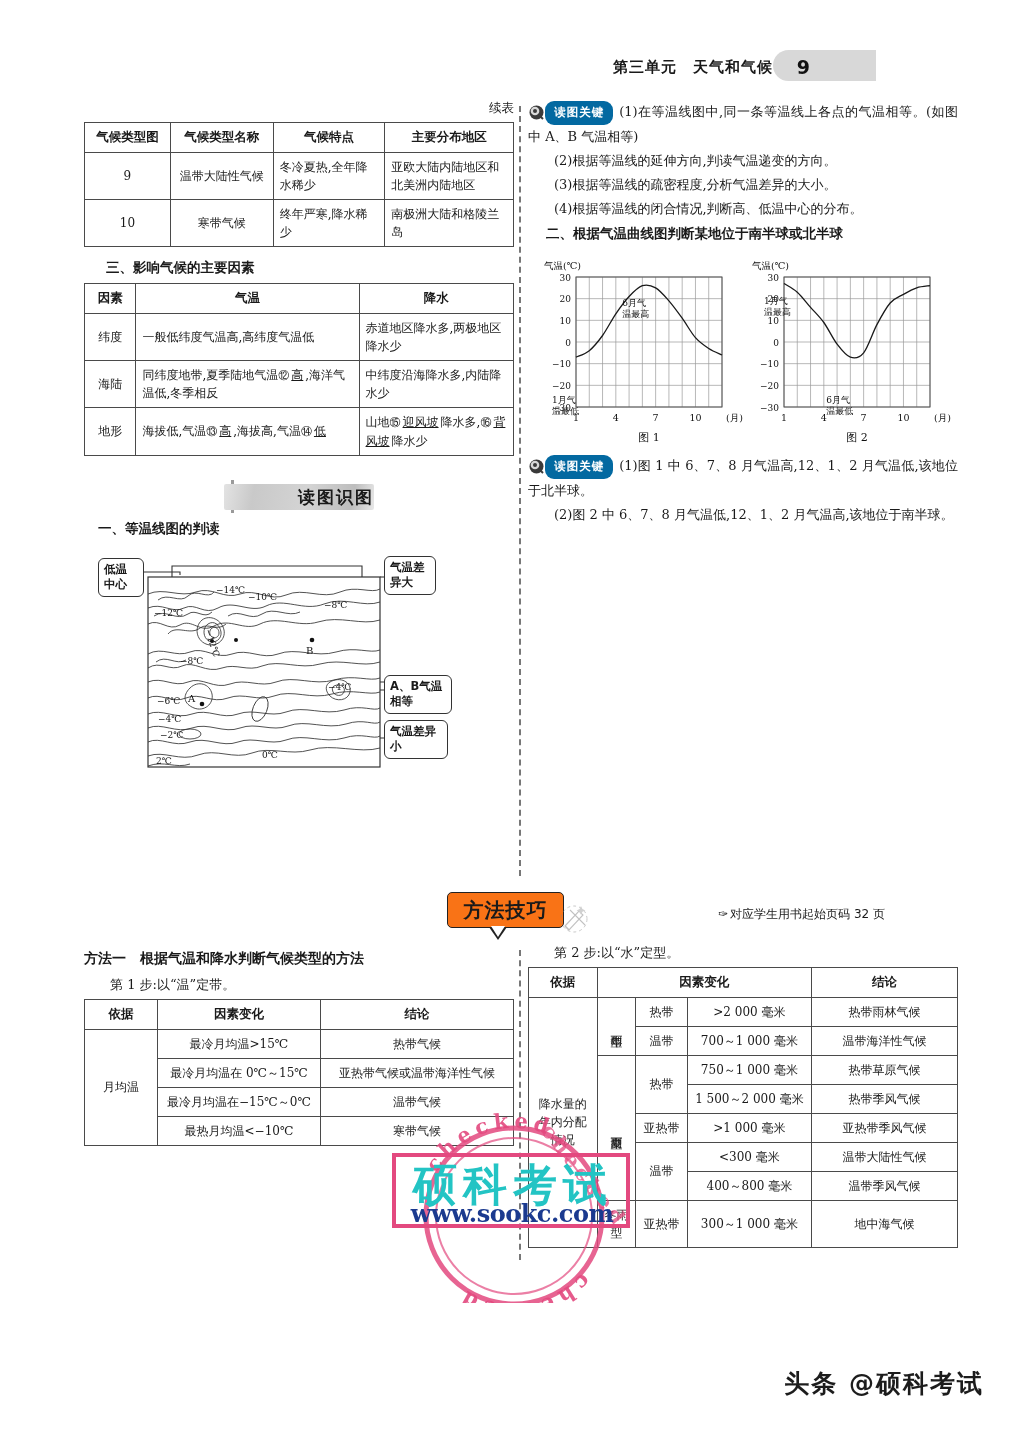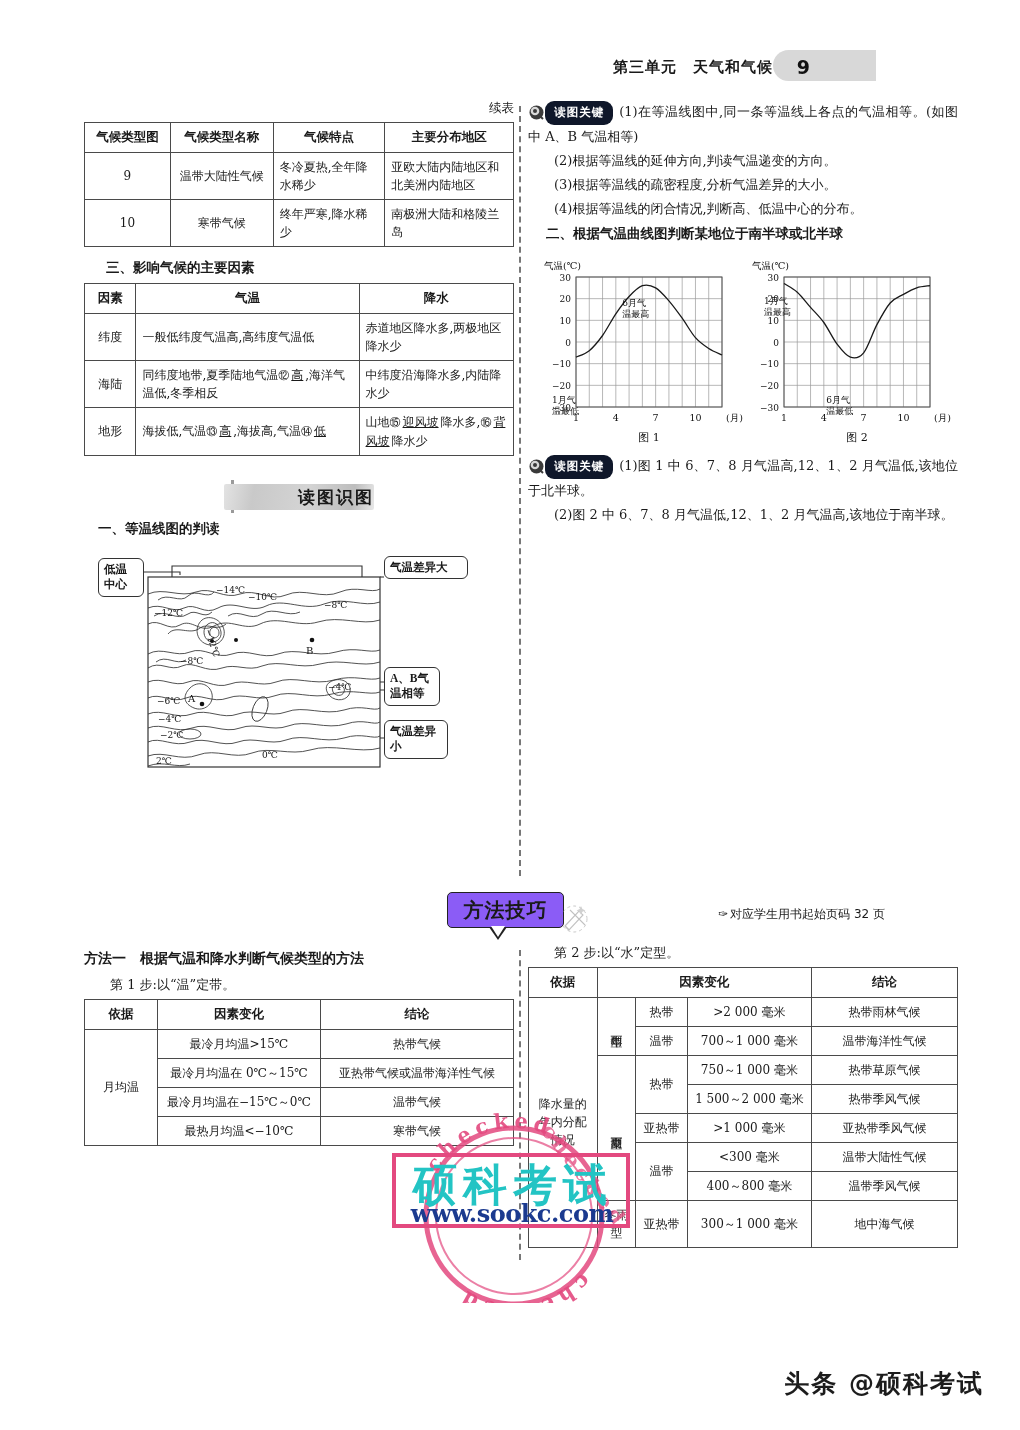--- a/index.html
+++ b/index.html
@@ -103,21 +103,21 @@
   
   .fangfa-wrap {
     position: absolute; left: 447px; top: 892px; width: 140px; height: 52px;
   }
   .fangfa-box {
     width: 117px; height: 36px;
     border: 1.6px solid #222; border-radius: 5px;
     text-align: center; line-height: 34px;
     font-size: 20px; font-weight: bold; letter-spacing: 1px;
     font-family: "DejaVu Sans", "Liberation Sans", sans-serif;
-    background:#8b5cf6;
+    background:#f97316;
   }
   .fangfa-tail {
     position: absolute; left: 42px; top: 35px;
     width: 0; height: 0;
     border-left: 9px solid transparent;
     border-right: 9px solid transparent;
     border-top: 13px solid #222;
   }
   .fangfa-tail-in {
     position: absolute; left: 44px; top: 34px;
@@ -133,21 +133,21 @@
   .pagenote {
     position: absolute; left: 718px; top: 906px;
     font-size: 12px;
     font-family: "DejaVu Sans", "Liberation Sans", sans-serif;
   }
   .pagenote .pen { margin-right: 2px; }
 
   
   .keybadge { display: inline-block; vertical-align: middle; margin-right: 6px; }
   .kb-pill {
-    display: inline-block; background: #0f172a; color: #fff;
+    display: inline-block; background: #0369a1; color: #fff;
     border-radius: 9px; padding: 1px 9px 2px 9px;
     font-size: 11.5px; font-weight: bold; letter-spacing: 1px;
     font-family: "DejaVu Sans", "Liberation Sans", sans-serif;
     vertical-align: middle;
   }
   .kb-ico { vertical-align: middle; margin-right: -4px; }
 
   .para {
     font-size: 13px; line-height: 1.85; text-align: justify;
   }
@@ -360,22 +360,22 @@
           <circle cx="152" cy="98" r="2" fill="#111"></circle>
 
           <circle cx="118" cy="162" r="2.3" fill="#111"></circle>
           <text x="104" y="160" font-size="10" fill="#111">A</text>
           <circle cx="228" cy="98" r="2.3" fill="#111"></circle>
           <text x="222" y="112" font-size="10" fill="#111">B</text>
         </g>
       </svg>
 
       <div class="callout" style="left:14px;top:16px;width:46px;">低温中心</div>
-      <div class="callout" style="left:300px;top:14px;width:84px;">气温差异大</div>
-      <div class="callout" style="left:300px;top:125px;width:56px;font-family:Liberation Serif, serif;">A、B气温相等</div>
+      <div class="callout" style="left:300px;top:14px;width:52px;">气温差异大</div>
+      <div class="callout" style="left:300px;top:133px;width:68px;">A、B气温相等</div>
       <div class="callout" style="left:300px;top:178px;width:64px;">气温差异小</div>
     </div>
   </div>
 
   <div class="col-right">
 
     <div class="para">
       <span class="keybadge">
         <svg class="kb-ico" width="17" height="17" viewBox="0 0 17 17">
           <circle cx="8.5" cy="8.5" r="7" fill="#3a3a3a"></circle>

